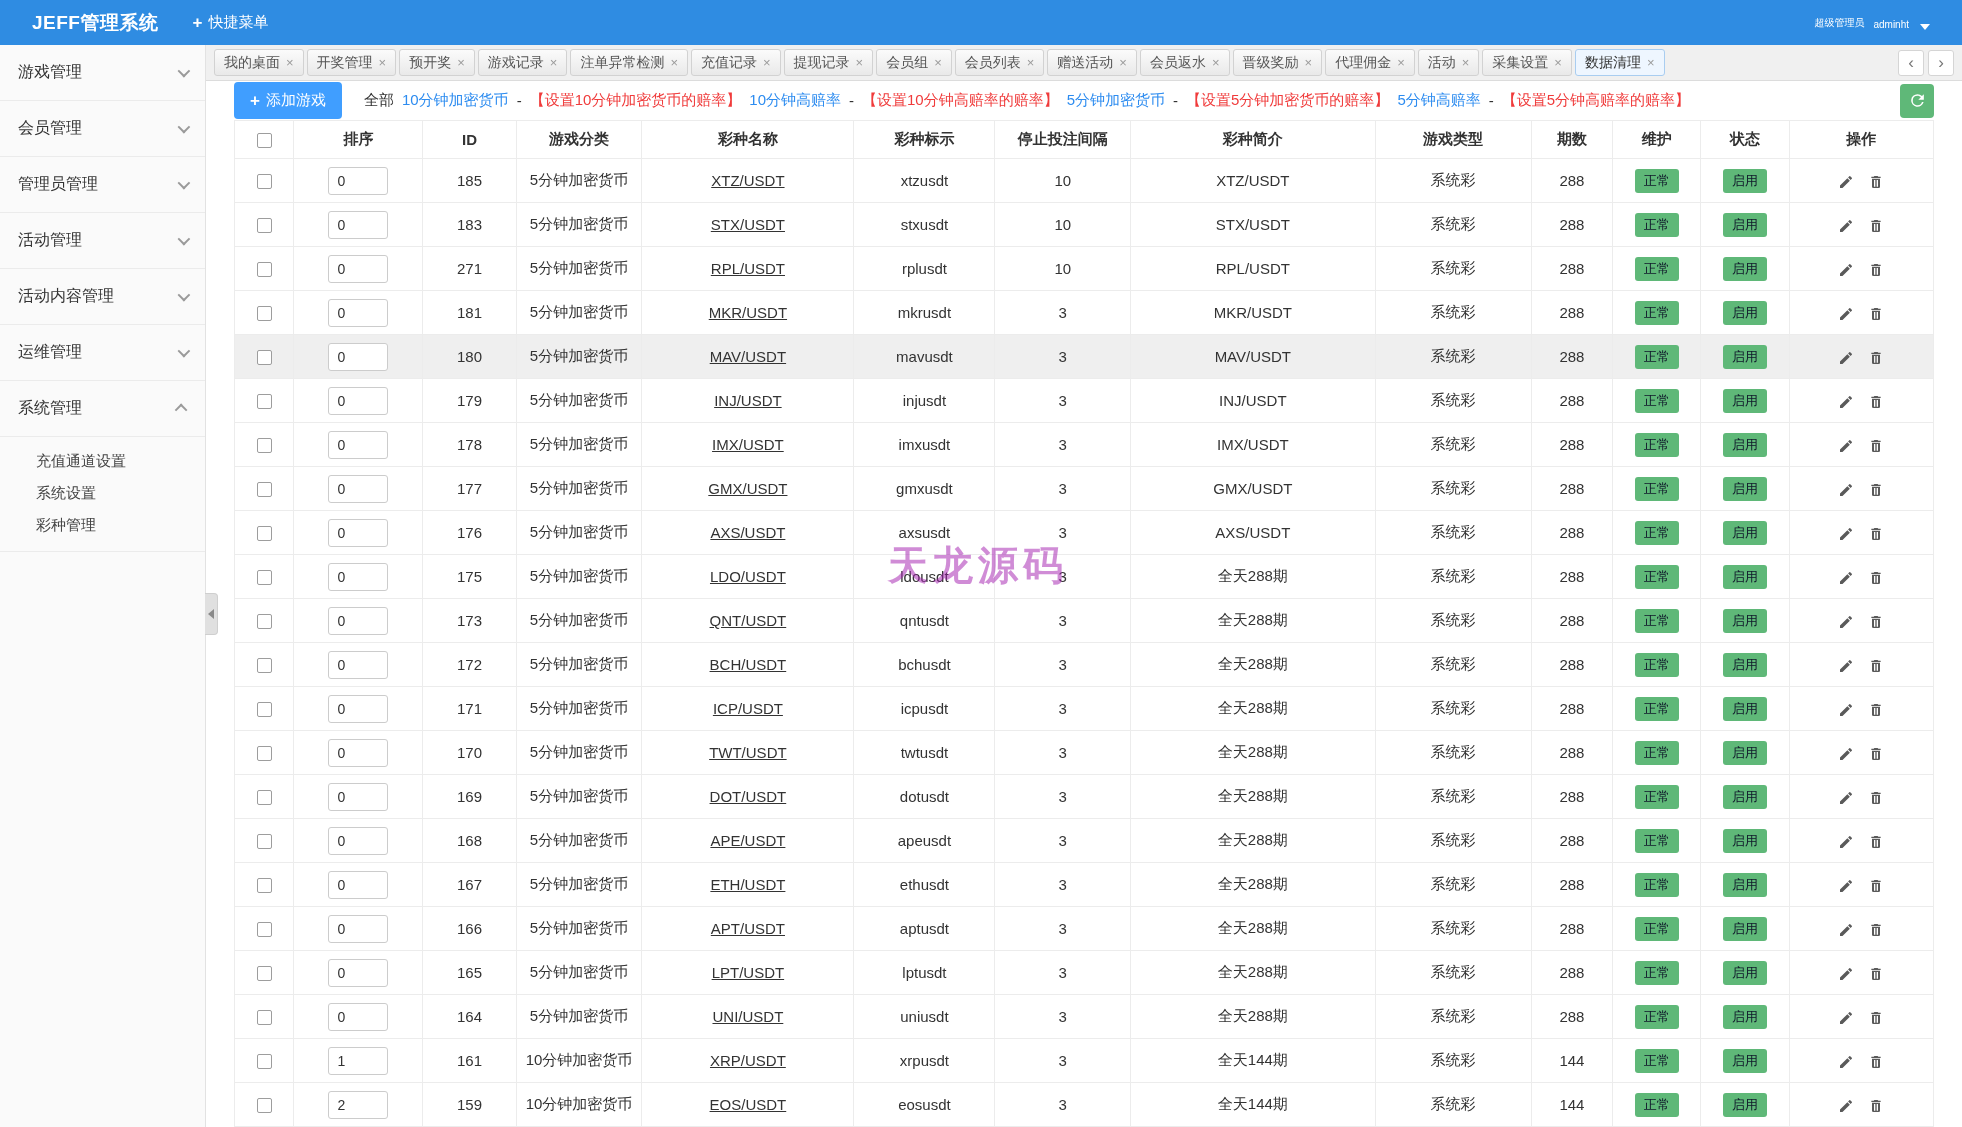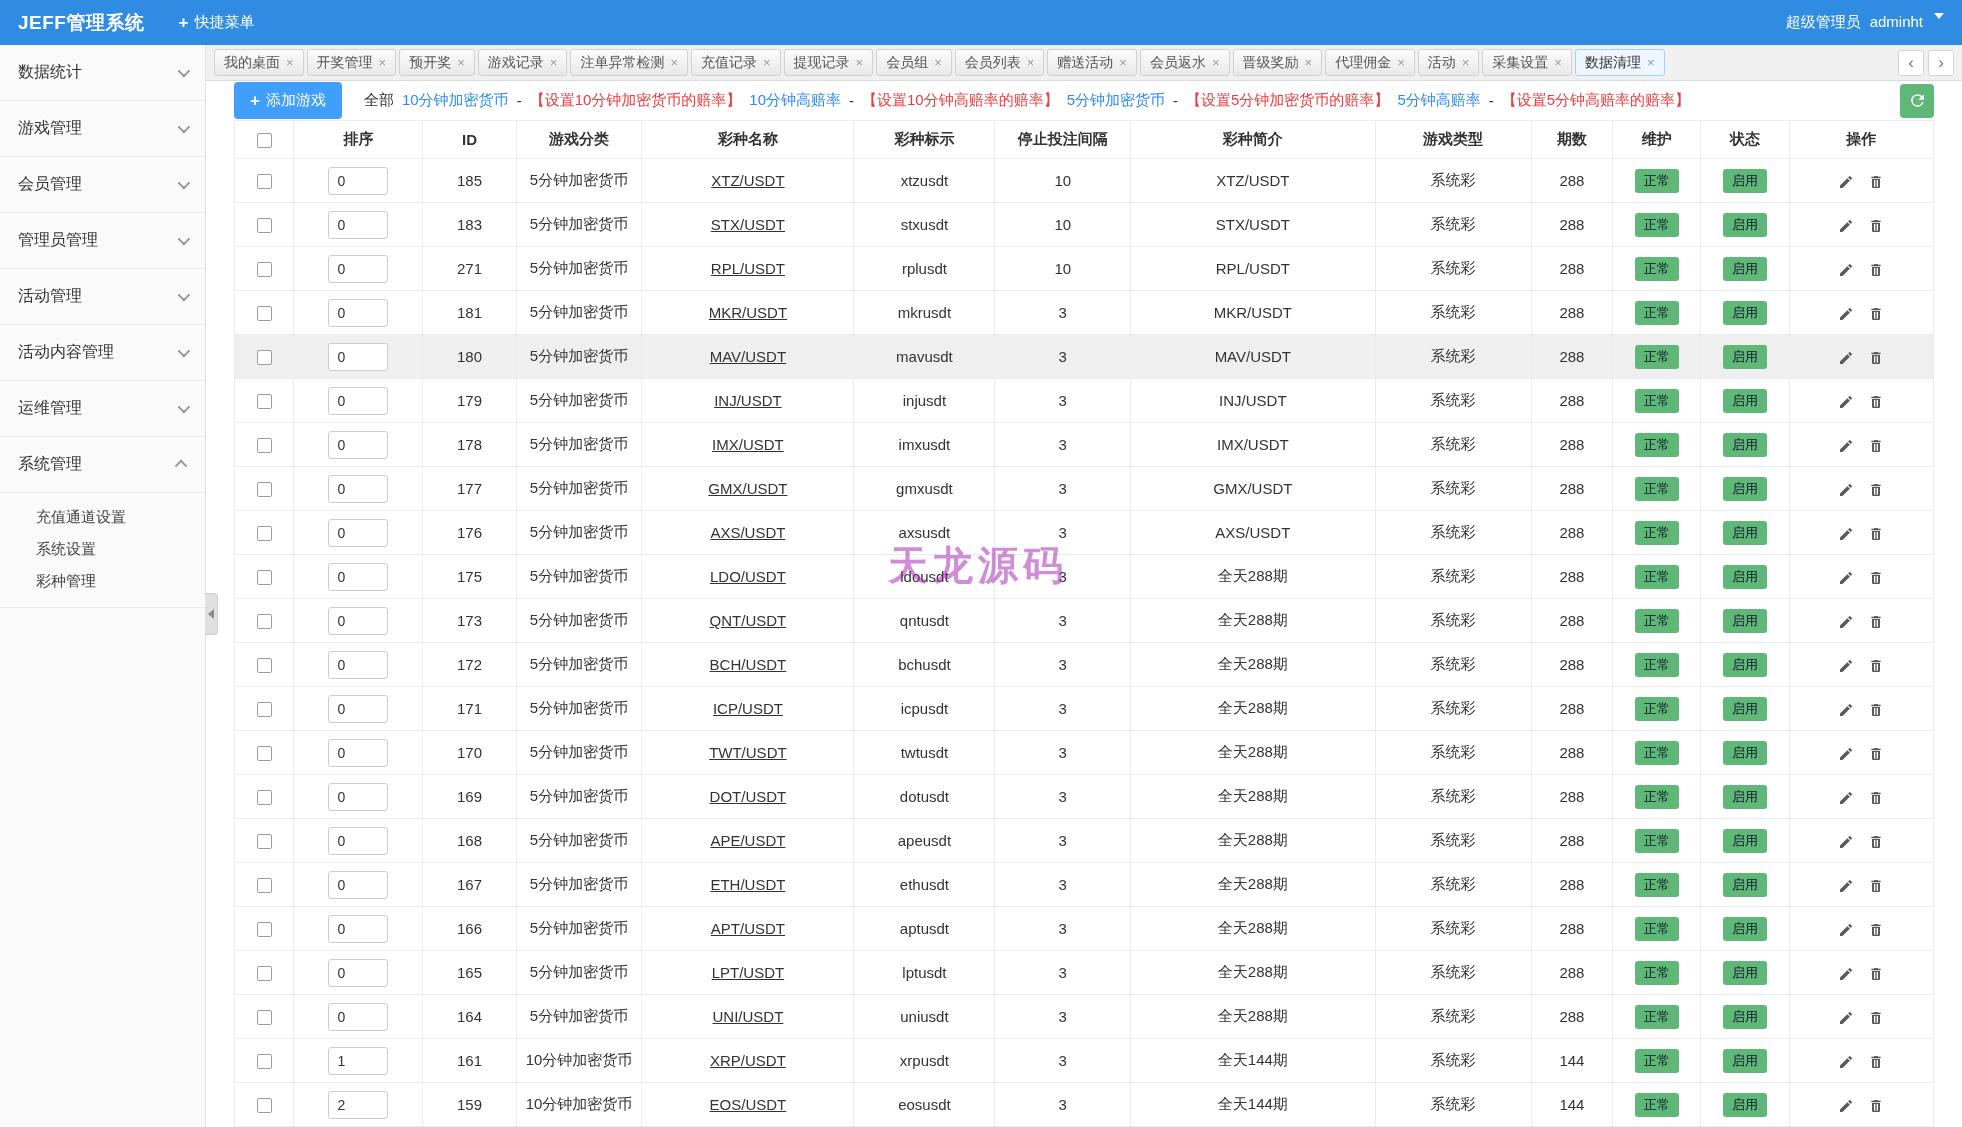--- a/index.html
+++ b/index.html
@@ -1,24 +1,24 @@
 <!DOCTYPE html>
 <html><head>
 <meta charset="utf-8">
 <style>
   *{margin:0;padding:0;box-sizing:border-box}
   html,body{width:1962px;height:1127px;overflow:hidden;background:#fff;
     font-family:"Liberation Sans","DejaVu Sans",sans-serif;color:#333}
 
   
-  .topbar{height:45px;background:#2f8ce2;display:flex;align-items:center;padding:0 18px;color:#fff}
+  .topbar{height:45px;background:#2f8ce2;display:flex;align-items:center;padding:0 32px;color:#fff}
   .logo{font-size:19px;font-weight:bold;letter-spacing:.5px}
   .quick{margin-left:34px;font-size:15px;display:flex;align-items:center;gap:6px;cursor:pointer}
   .quick .plus{font-size:17px;font-weight:bold}
-  .user{margin-left:auto;font-size:15px;display:flex;align-items:flex-start;gap:9px;cursor:pointer}
+  .user{margin-left:auto;font-size:10px;display:flex;align-items:flex-end;gap:9px;cursor:pointer}
   .caret{width:0;height:0;border-left:5px solid transparent;border-right:5px solid transparent;border-top:6px solid #fff;margin-left:2px}
 
   
   .layout{display:flex;height:1082px;position:relative}
   .sidebar{width:206px;min-width:206px;background:#fafafa;border-right:1px solid #e2e2e2;height:100%}
   .side-item{height:56px;display:flex;align-items:center;justify-content:space-between;
     padding:0 18px;border-bottom:1px solid #ebebeb;font-size:16px;color:#333;cursor:pointer;background:#fafafa}
   .chev{width:9px;height:9px;border-right:2px solid #9a9a9a;border-bottom:2px solid #9a9a9a;display:inline-block}
   .chev.down{transform:rotate(45deg) translateY(-2px)}
   .chev.up{transform:rotate(-135deg) translateY(-2px)}
@@ -88,24 +88,20 @@
   <div class="user">
     <span>超级管理员</span>
     <span>adminht</span>
     <span class="caret"></span>
   </div>
 </div>
 
 <div class="layout">
   <aside class="sidebar">
     <nav>
-        <div class="side-item">
-          <span class="side-label">数据统计</span>
-          <span class="chev down"></span>
-        </div>
         <div class="side-item">
           <span class="side-label">游戏管理</span>
           <span class="chev down"></span>
         </div>
         <div class="side-item">
           <span class="side-label">会员管理</span>
           <span class="chev down"></span>
         </div>
         <div class="side-item">
           <span class="side-label">管理员管理</span>

